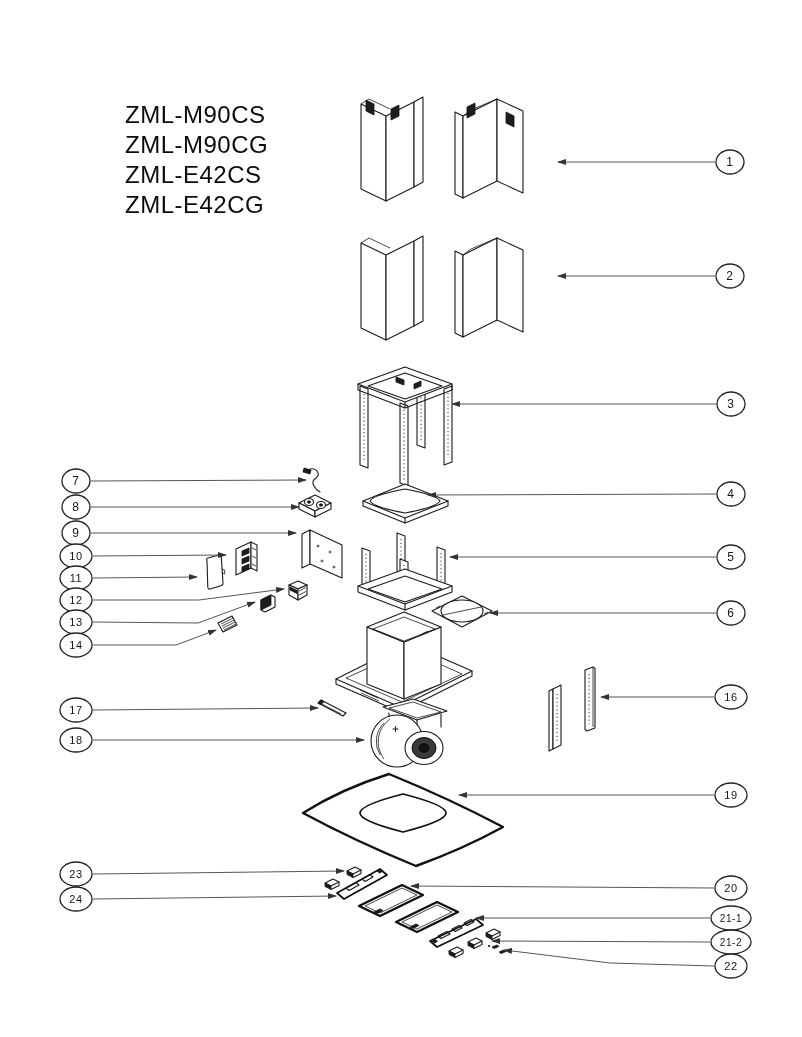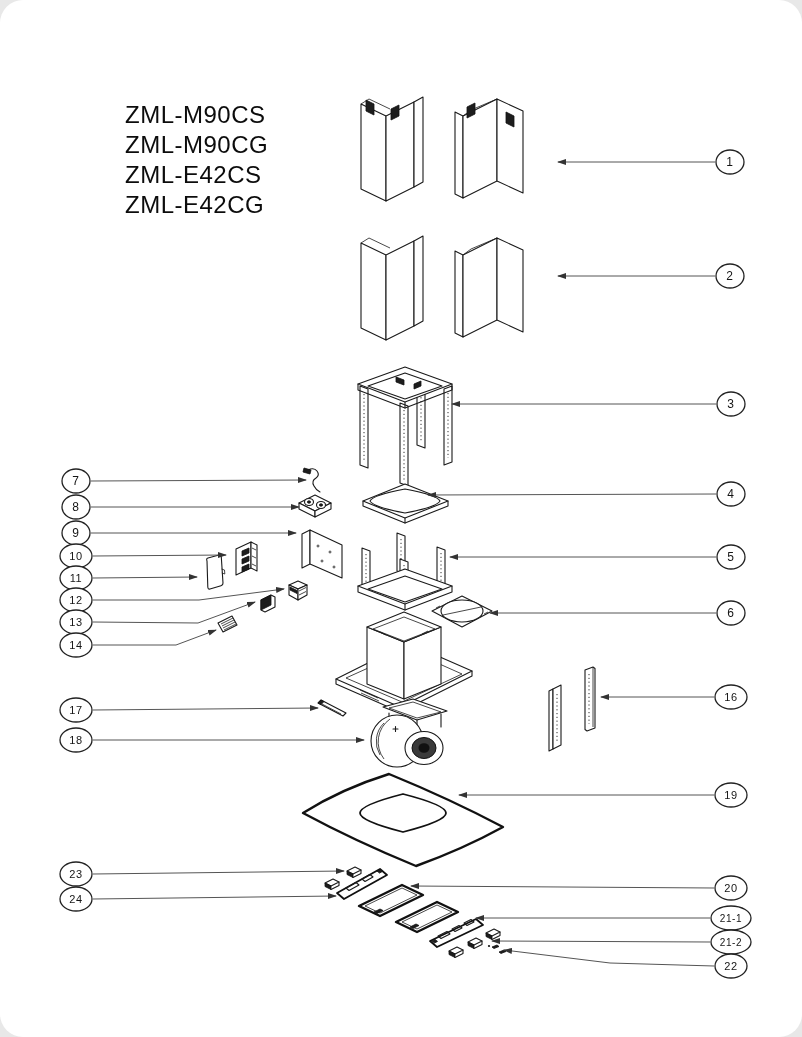--- a/index.html
+++ b/index.html
@@ -3,21 +3,20 @@
 <meta charset="utf-8">
 <style>
   html,body{margin:0;padding:0;background:#e8e8e8;}
   .page{
     position:relative;
     width:802px;height:1037px;
     margin:0 auto;
     background:#ffffff;
     font-family:"Liberation Sans", sans-serif;
     overflow:hidden;
-    border-radius:23px;
   }
   svg{position:absolute;top:0;left:0;}
   .model-title{
     font-family:"Liberation Sans", sans-serif;
     font-size:24px;
     fill:#0c0c0c;
     letter-spacing:0.5px;
   }
   .callout-text{
     font-family:"Liberation Sans", sans-serif;

